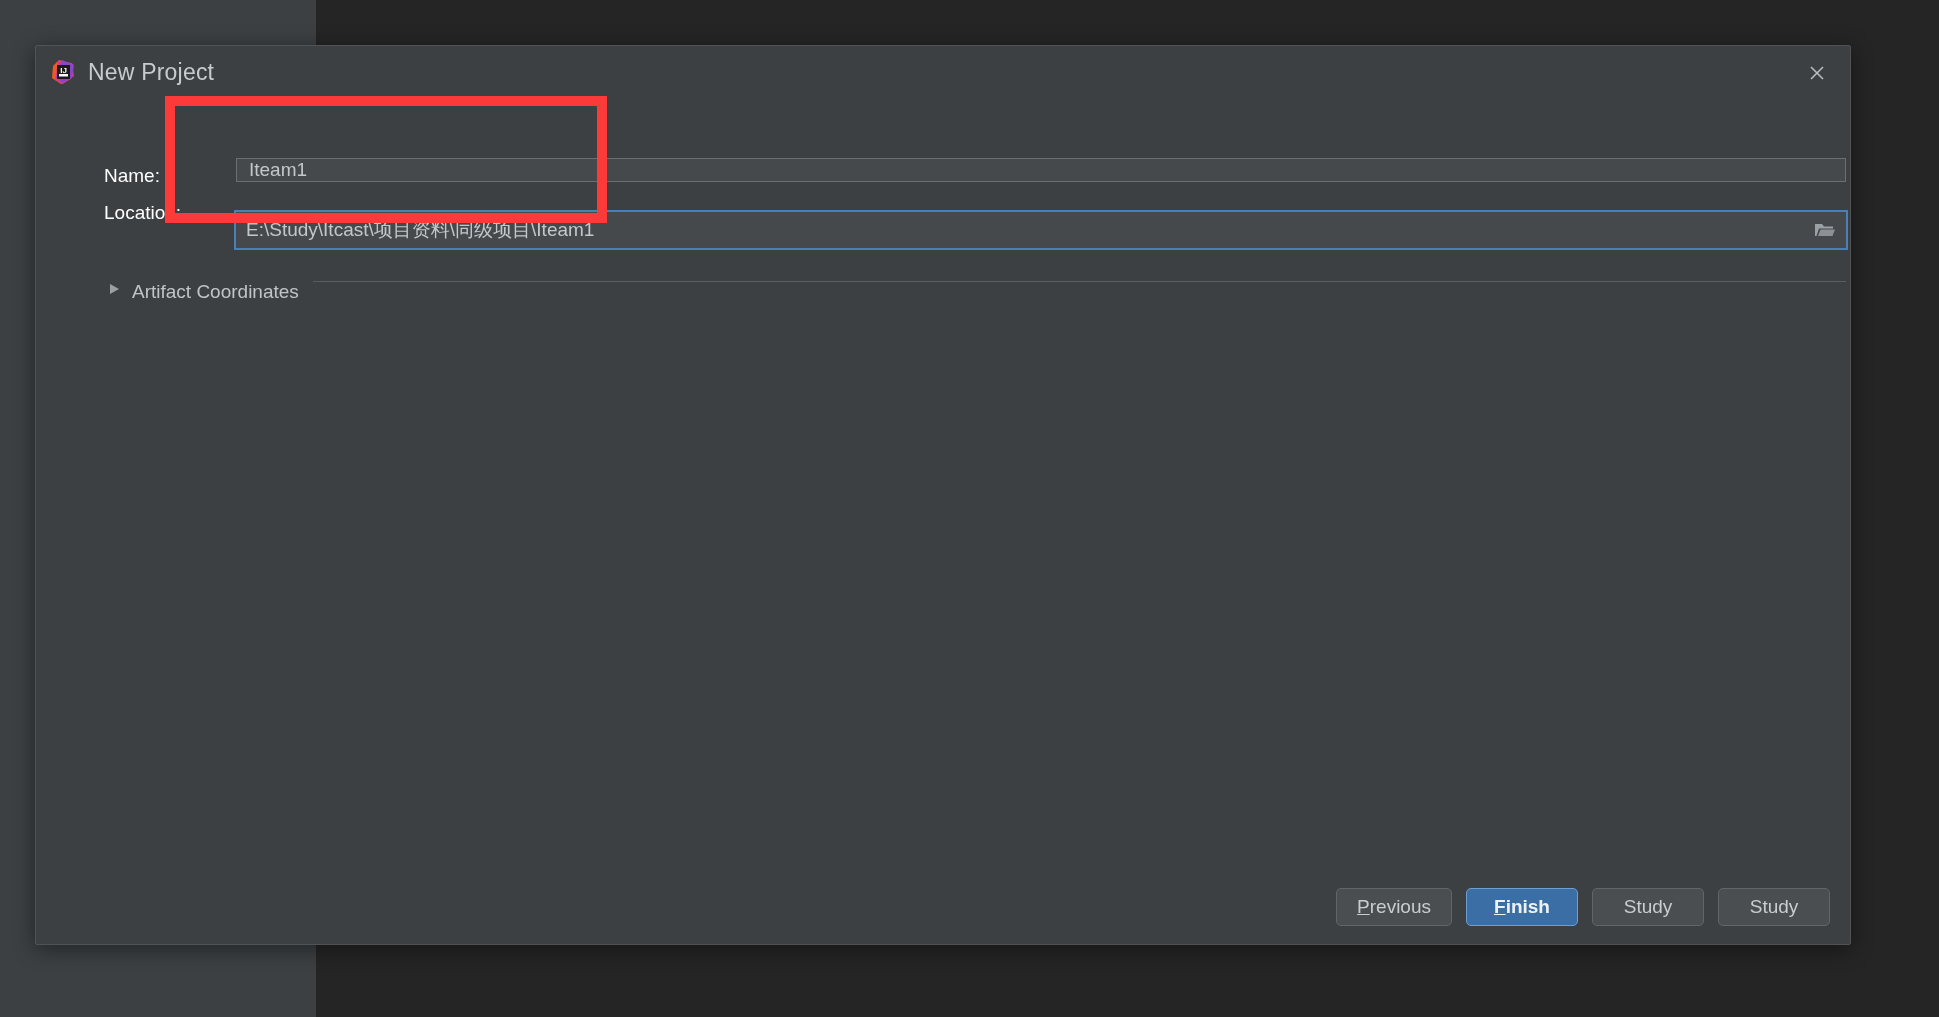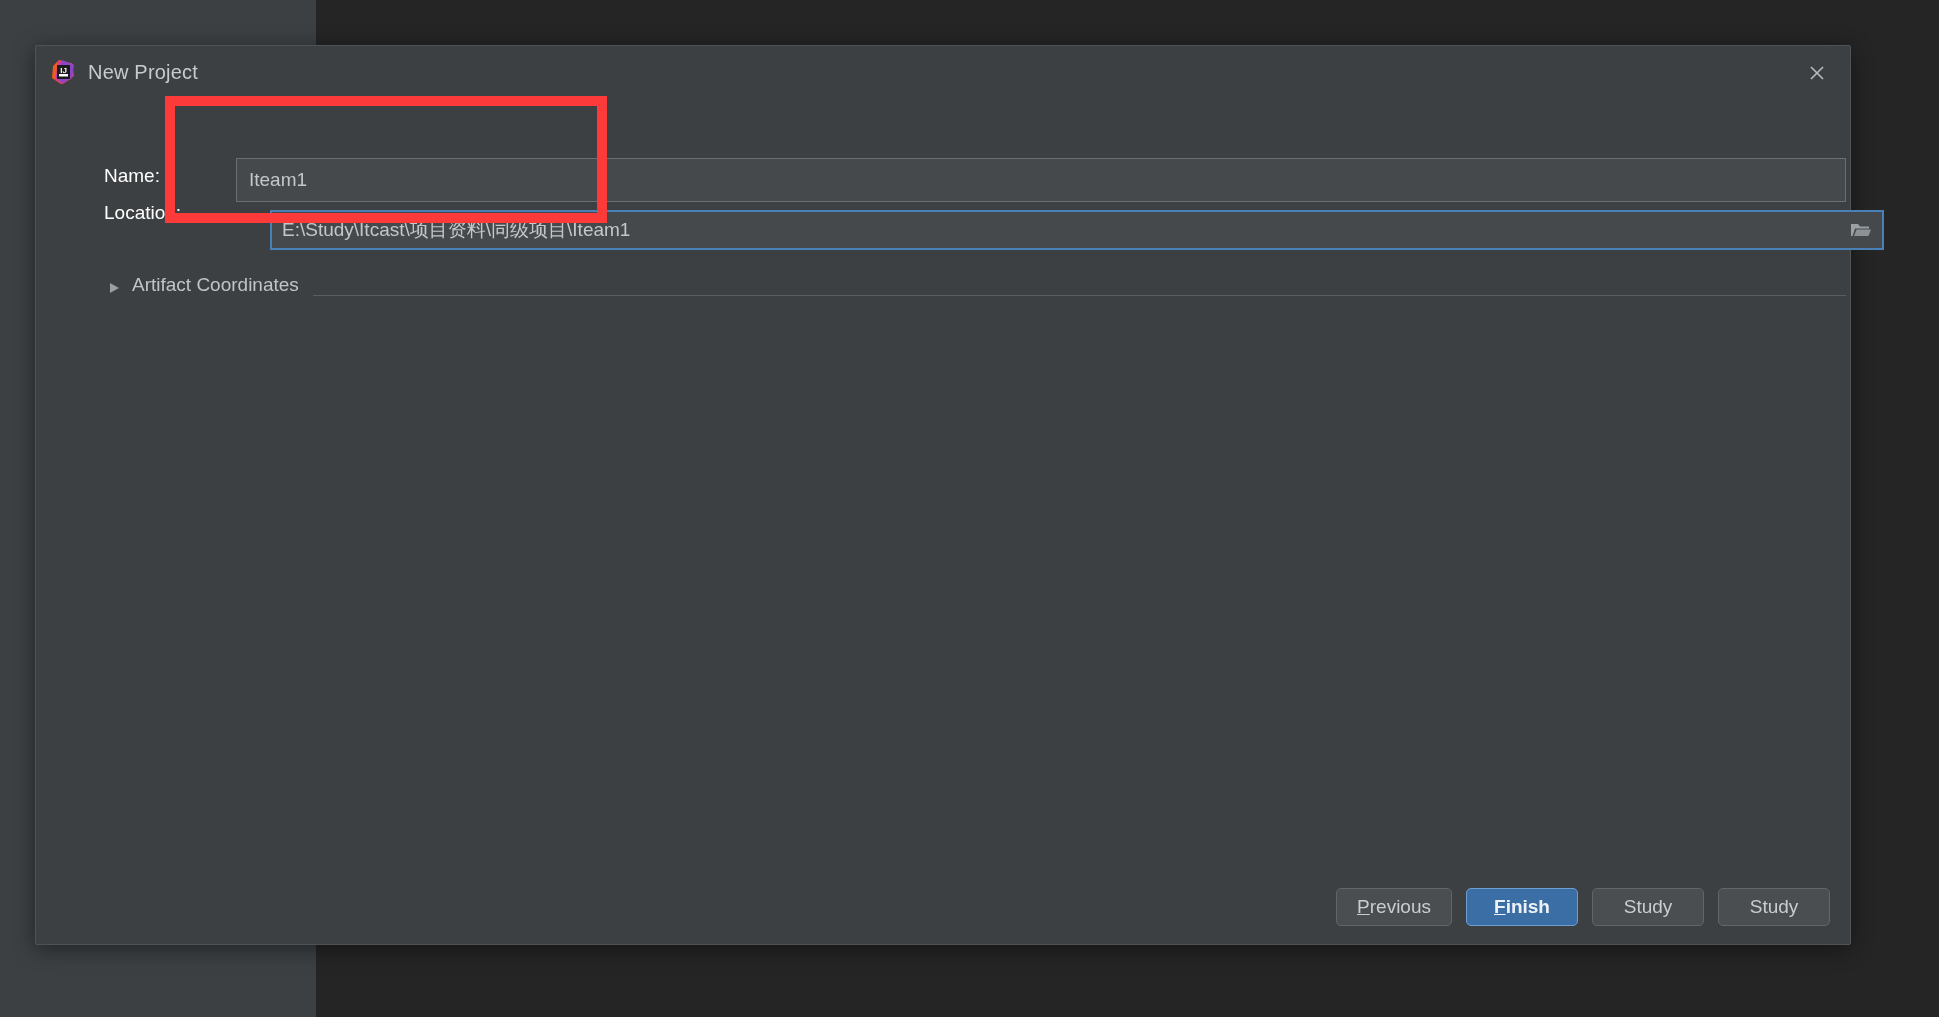--- a/index.html
+++ b/index.html
@@ -38,21 +38,21 @@
   #titlebar {
     position: absolute; left: 0; top: 0;
     width: 100%; height: 52px;
   }
   #app-icon {
     position: absolute; left: 14px; top: 13px;
     width: 26px; height: 26px;
   }
   #dialog-title {
     position: absolute; left: 52px; top: 12px;
-    font-size: 20px; color: #c8cbce;
+    font-size: 23px; color: #c8cbce;
     letter-spacing: 0.2px;
     line-height: 28px;
     white-space: nowrap;
   }
   #close-button {
     position: absolute; right: 18px; top: 12px;
     width: 30px; height: 30px;
     cursor: pointer;
     display: flex; align-items: center; justify-content: center;
   }
@@ -62,40 +62,39 @@
   .form-label {
     position: absolute;
     font-size: 19px; color: #ffffff;
     white-space: nowrap;
   }
   #label-name     { left: 68px; top: 119px; }
   #label-location { left: 68px; top: 156px; }
 
   .text-field {
     position: absolute;
-    height: 44px;
+    height: 24px;
     background: #45494c;
     color: #c3c7ca;
     font-size: 19px;
     font-family: "Liberation Sans", sans-serif;
     padding: 0 12px;
     outline: none;
   }
   #field-name {
     left: 200px; top: 112px;
     width: 1610px;
     border: 1px solid #6b6f72;
   }
   #field-location-wrap {
     position: absolute;
     left: 198px; top: 164px;
     width: 1614px; height: 40px;
     border: 2px solid #4a80b8;
     background: #45494c;
-    margin-left: 36px;
   }
   #field-location {
     position: absolute; left: 0; top: 0;
     width: 1566px; height: 100%;
     background: transparent;
     border: none;
     color: #c3c7ca;
     font-size: 19px;
     font-family: "Liberation Sans", sans-serif;
     padding: 0 10px;
@@ -104,23 +103,23 @@
   #browse-button {
     position: absolute; right: 4px; top: 4px;
     width: 34px; height: 28px;
     display: flex; align-items: center; justify-content: center;
     cursor: pointer;
   }
 
   
   #artifact-section {
     position: absolute;
-    left: 70px; top: 220px;
+    left: 70px; top: 235px;
     width: 1740px; height: 30px;
-    display: flex; align-items: flex-end;
+    display: flex; align-items: flex-start;
     cursor: pointer;
   }
   #artifact-triangle {
     width: 16px; height: 16px;
     display: flex; align-items: center; justify-content: center;
     margin-right: 10px;
   }
   #artifact-label {
     font-size: 19px; color: #c0c4c7;
     white-space: nowrap;

